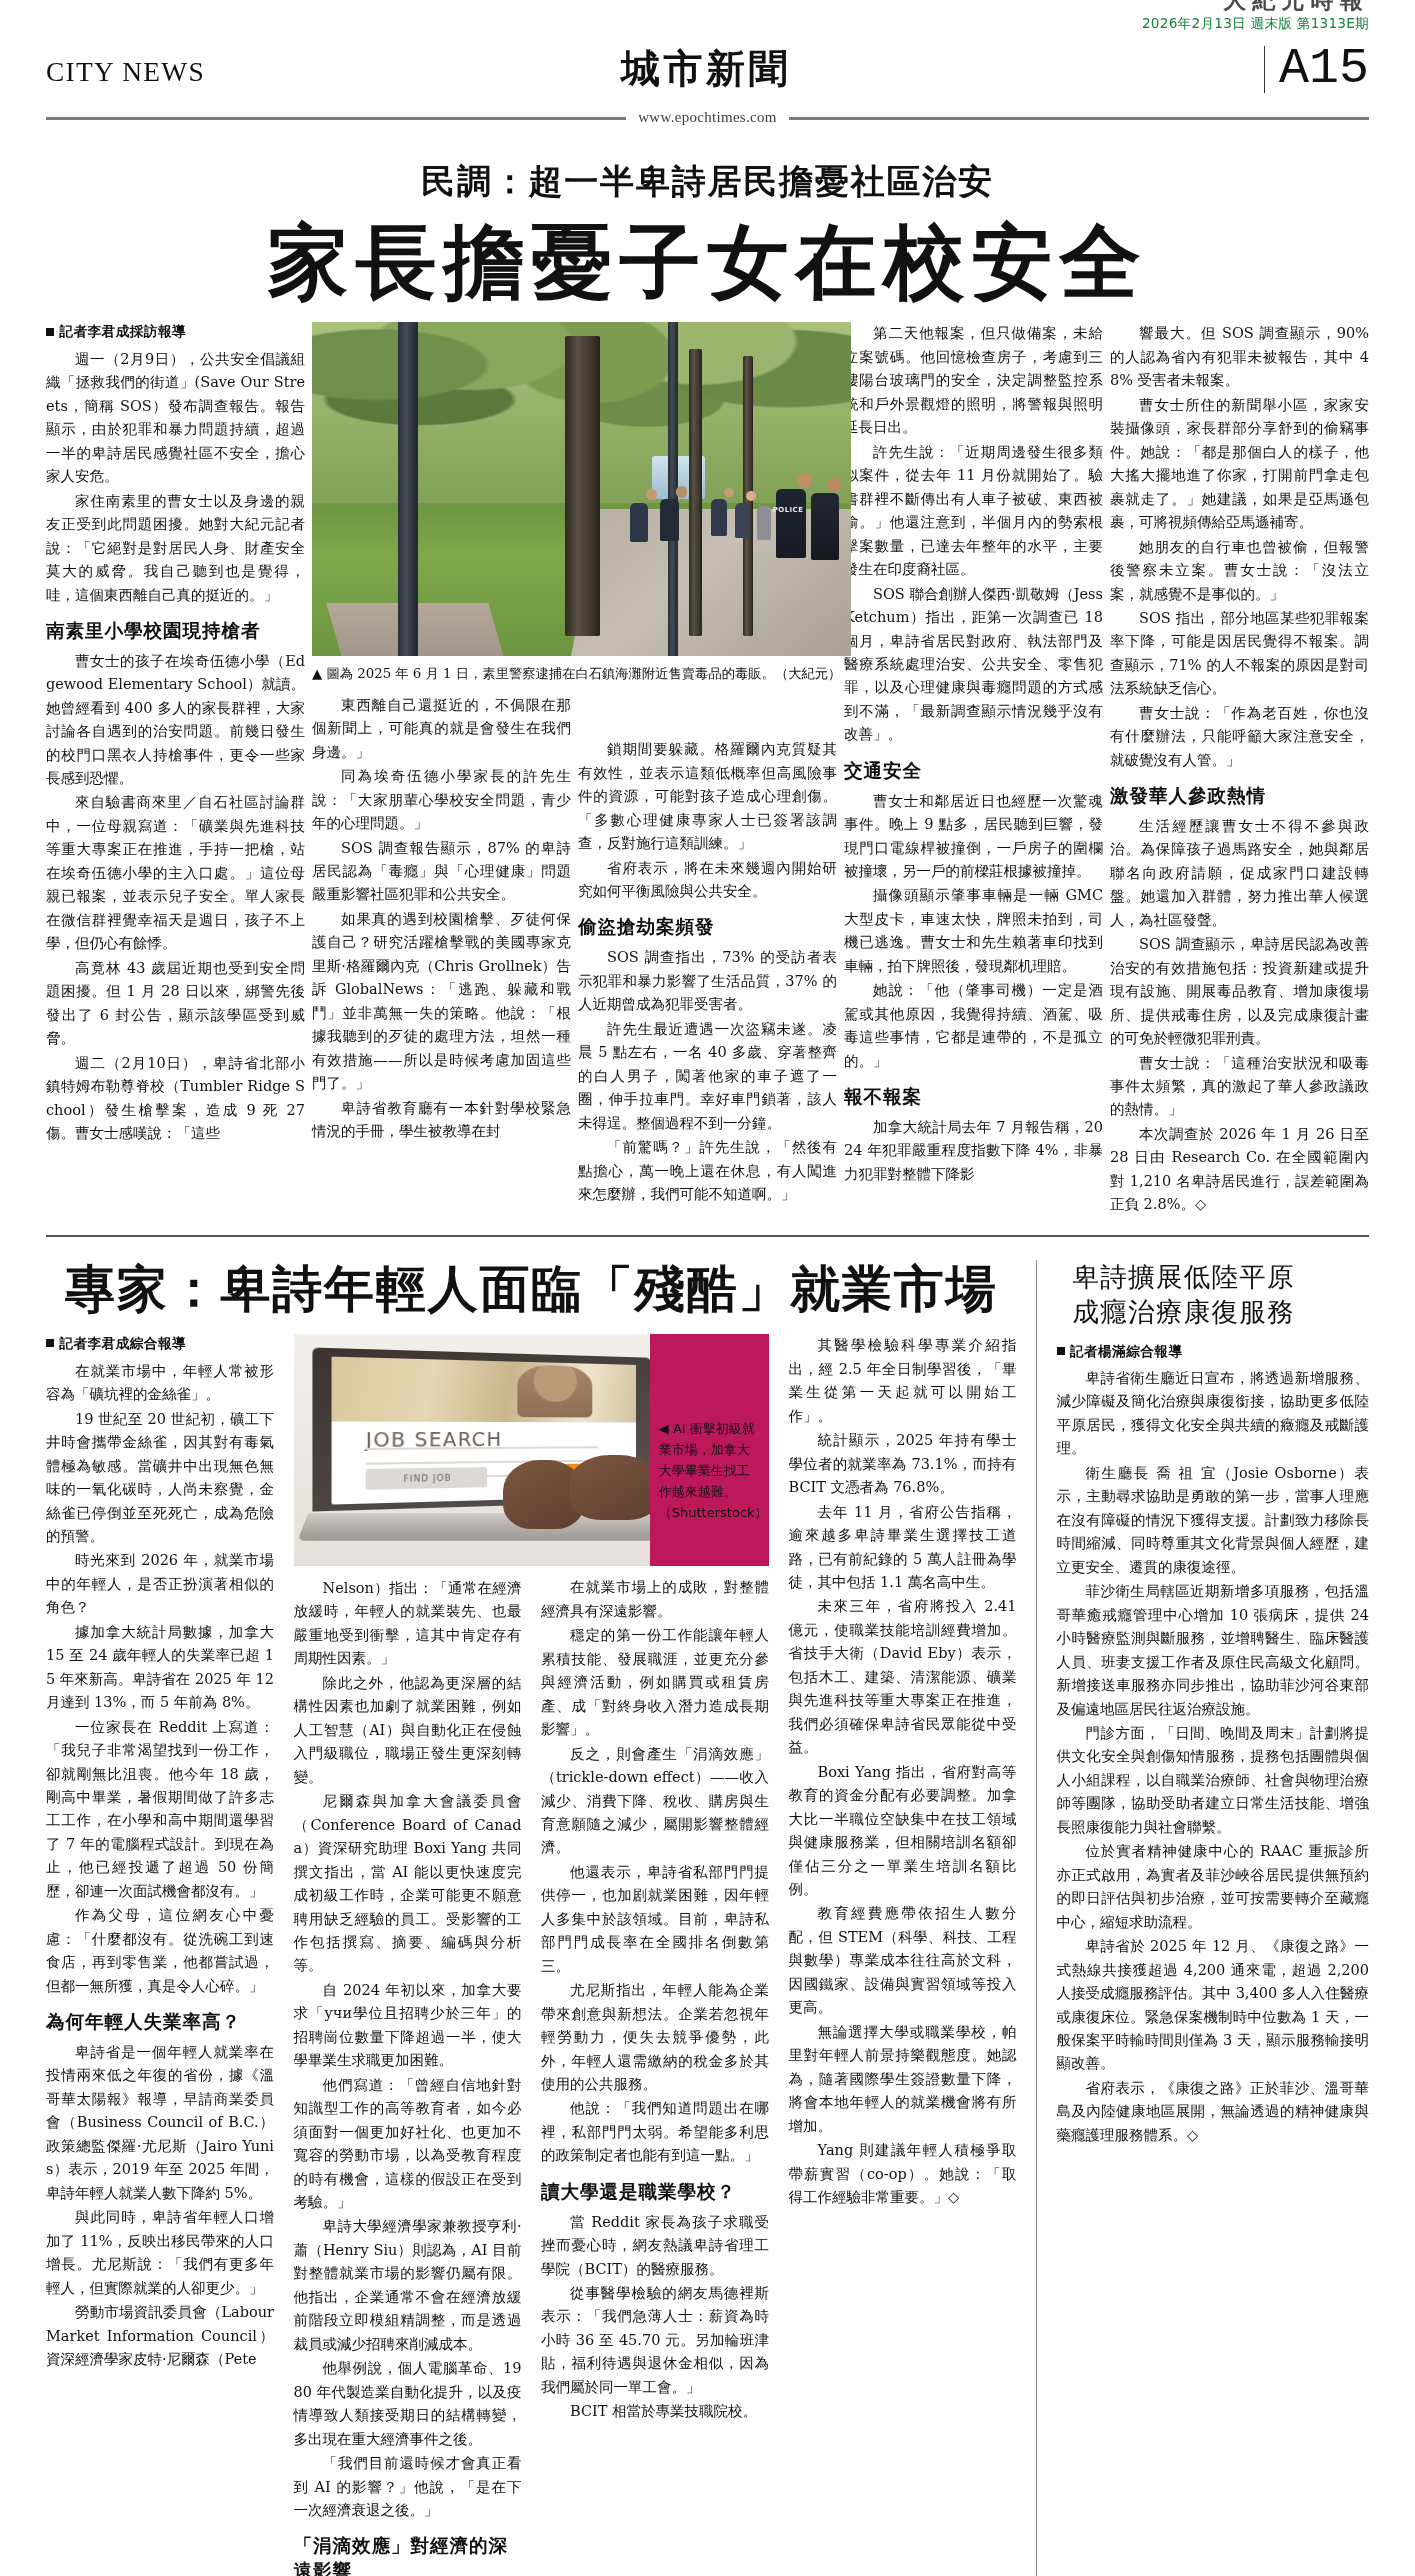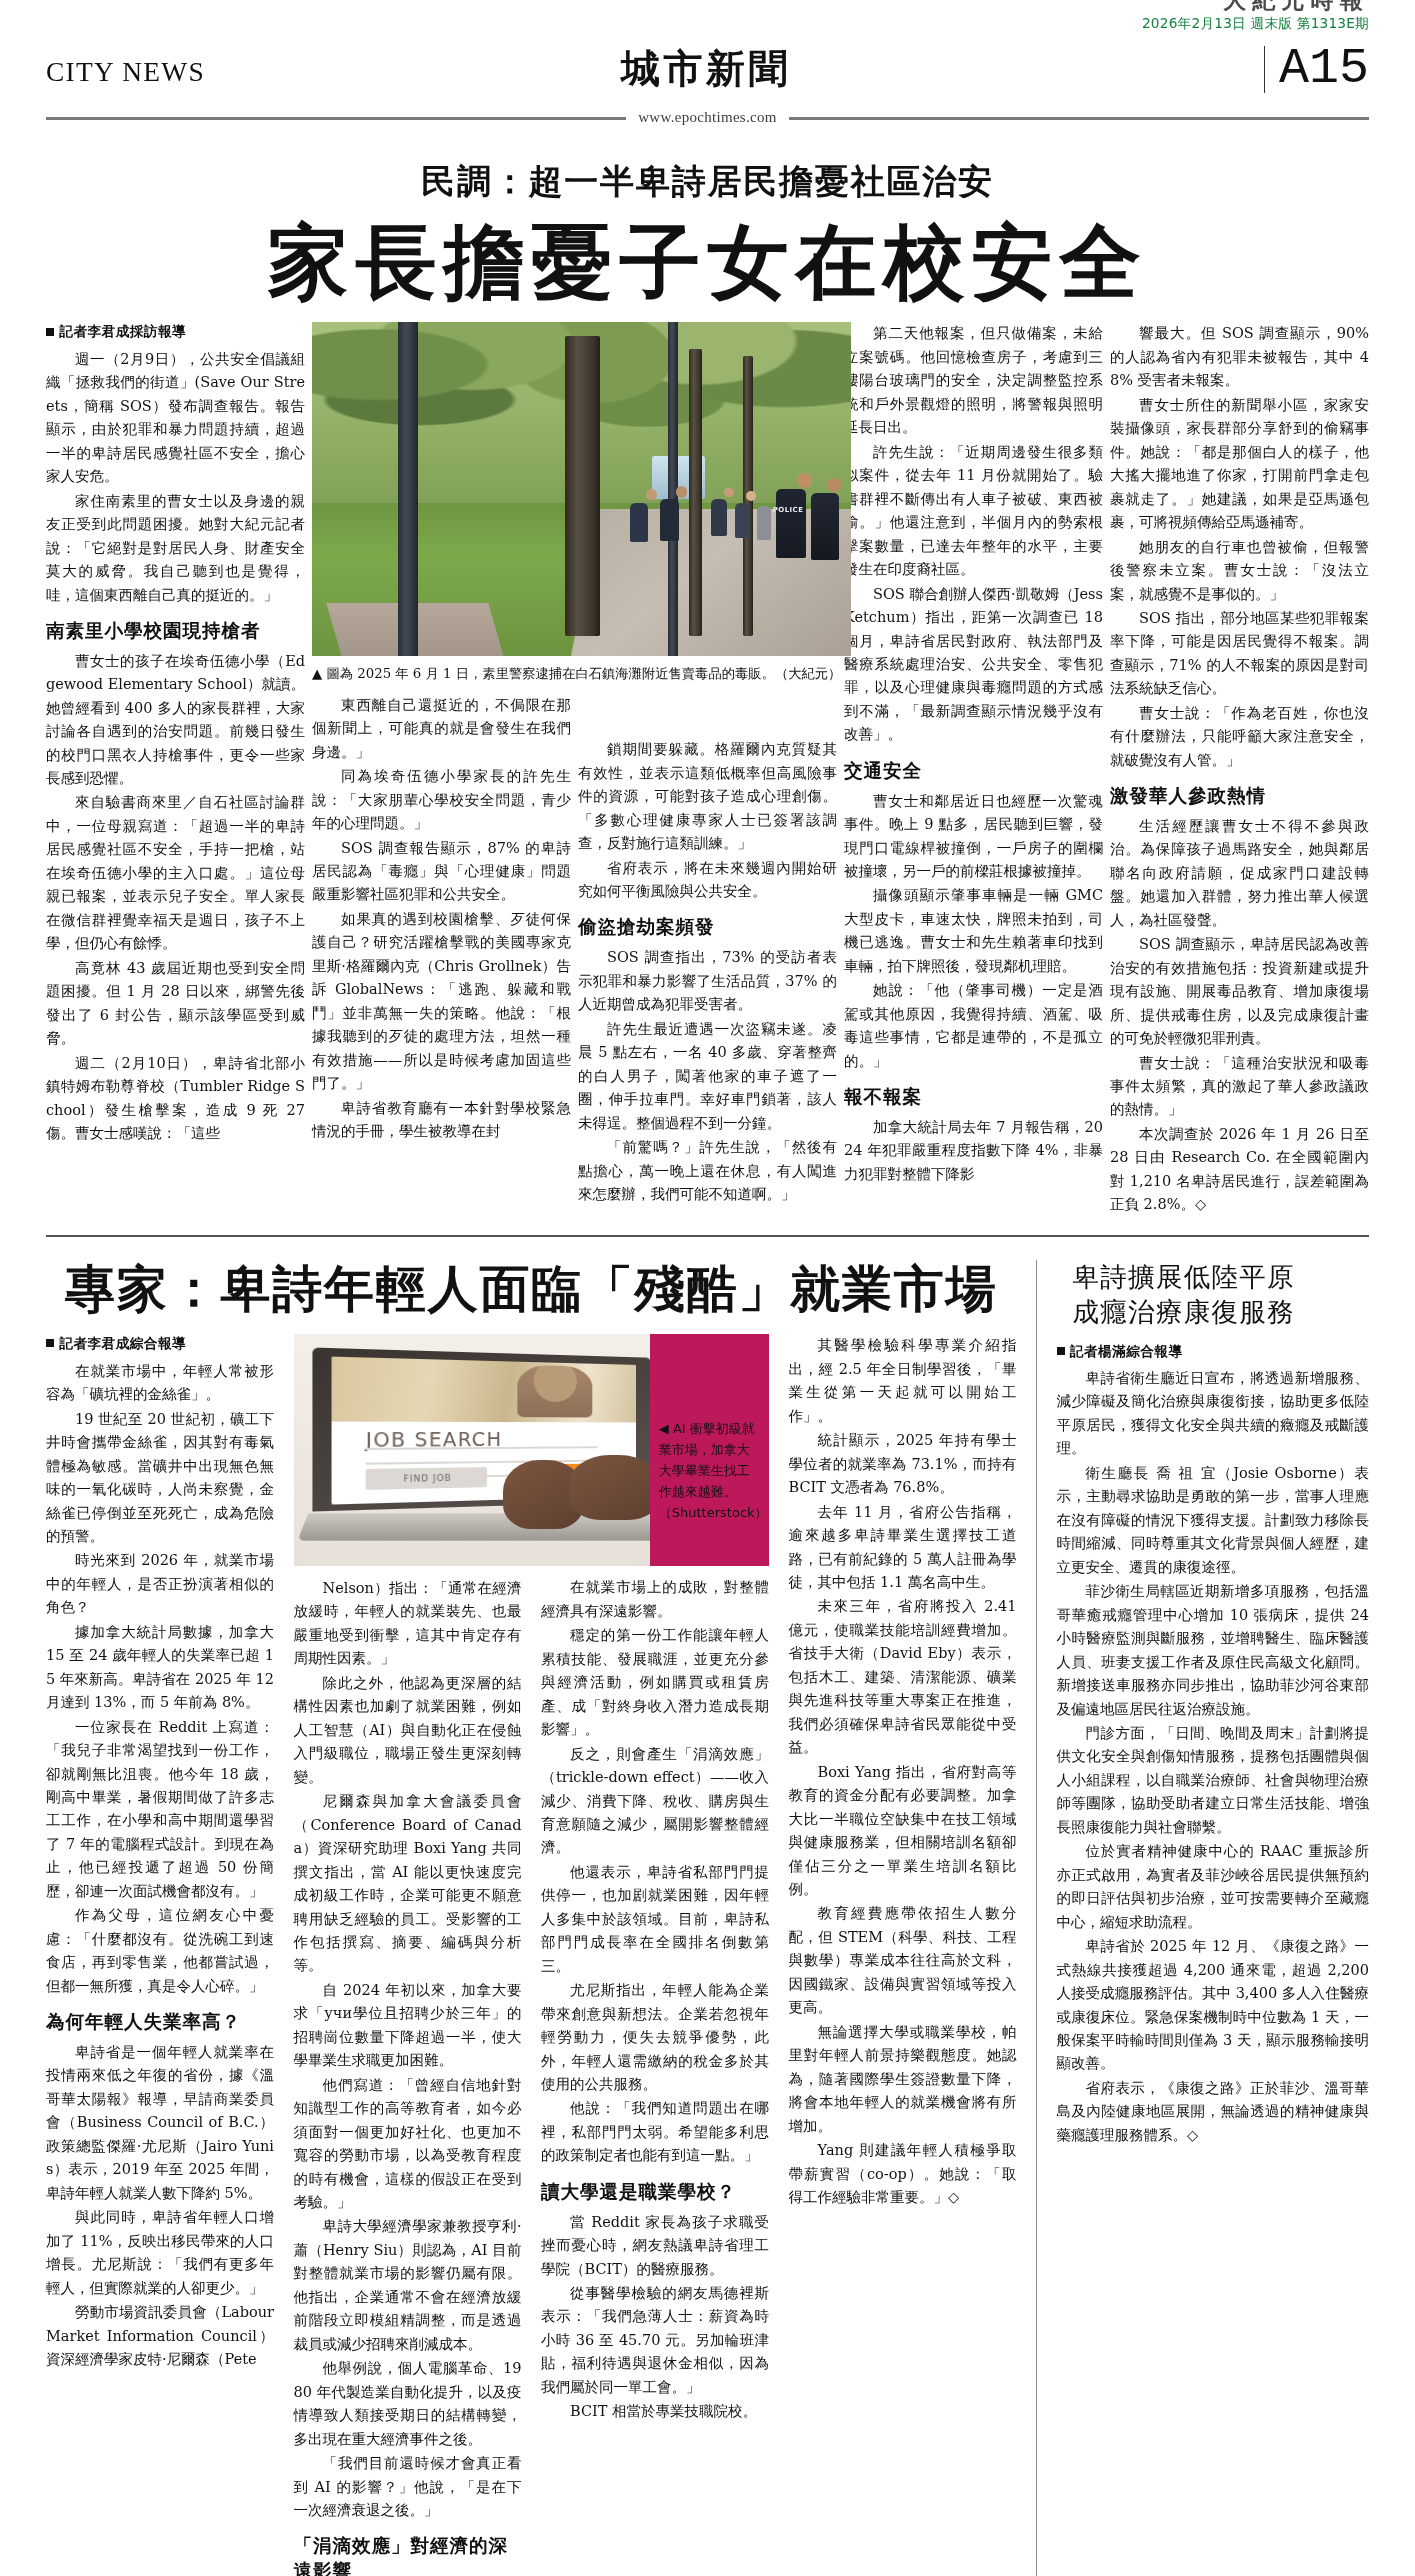--- a/index.html
+++ b/index.html
@@ -316,21 +316,21 @@
 
   <div class="top-story cols5">
 
     <div class="col">
       <div class="byline"><span class="sq"></span><span>記者李君成採訪報導</span></div>
       <div id="ts-c0">
           <p class="para">週一（2月9日），公共安全倡議組織「拯救我們的街道」(Save Our Streets，簡稱 SOS）發布調查報告。報告顯示，由於犯罪和暴力問題持續，超過一半的卑詩居民感覺社區不安全，擔心家人安危。</p>
           <p class="para">家住南素里的曹女士以及身邊的親友正受到此問題困擾。她對大紀元記者說：「它絕對是對居民人身、財產安全莫大的威脅。我自己聽到也是覺得，哇，這個東西離自己真的挺近的。」</p>
           <h3 class="subhead">南素里小學校園現持槍者</h3>
           <p class="para">曹女士的孩子在埃奇伍德小學（Edgewood Elementary School）就讀。她曾經看到 400 多人的家長群裡，大家討論各自遇到的治安問題。前幾日發生的校門口黑衣人持槍事件，更令一些家長感到恐懼。</p>
-          <p class="para">來自驗書商來里／自石社區討論群中，一位母親寫道：「超過一半的卑詩居民感覺社區不安全，手持一把槍，站在埃奇伍德小學的主入口處。」這位母親已報案，並表示兒子安全。單人家長在微信群裡覺幸福天是週日，孩子不上學，但仍心有餘悸。</p>
+          <p class="para">來自驗書商來里／自石社區討論群中，一位母親寫道：「礦業與先進科技等重大專案正在推進，手持一把槍，站在埃奇伍德小學的主入口處。」這位母親已報案，並表示兒子安全。單人家長在微信群裡覺幸福天是週日，孩子不上學，但仍心有餘悸。</p>
           <p class="para">高竟林 43 歲屆近期也受到安全問題困擾。但 1 月 28 日以來，綁警先後發出了 6 封公告，顯示該學區受到威脅。</p>
           <p class="para">週二（2月10日），卑詩省北部小鎮特姆布勒尊脊校（Tumbler Ridge School）發生槍擊案，造成 9 死 27 傷。曹女士感嘆說：「這些</p>
         </div>
     </div>
 
     <div>
       <div id="ts-c1-top">
           <div style="position: relative; width: calc(200% + 21px); margin-bottom: 8.8px;">
             <div class="photo">
               <div class="ph-sky"></div>

